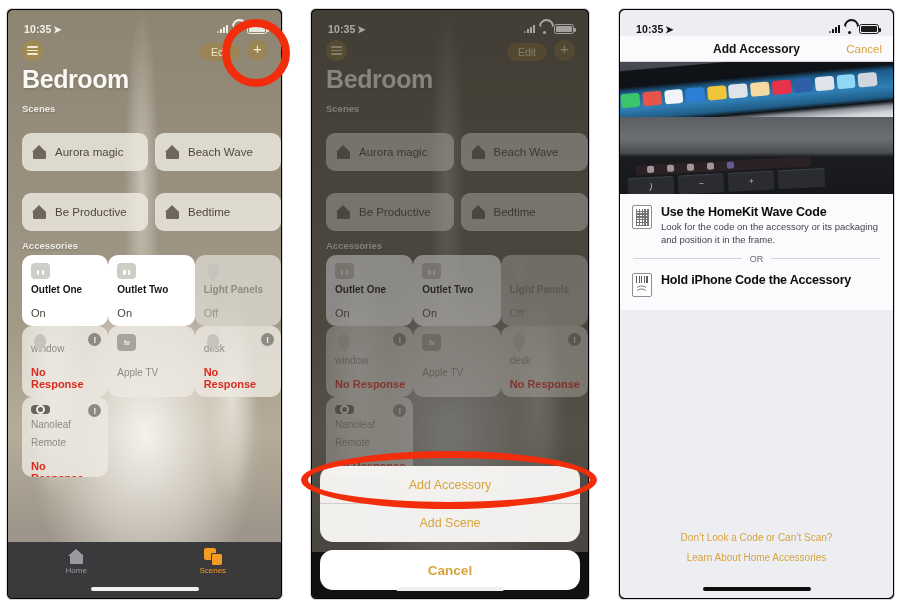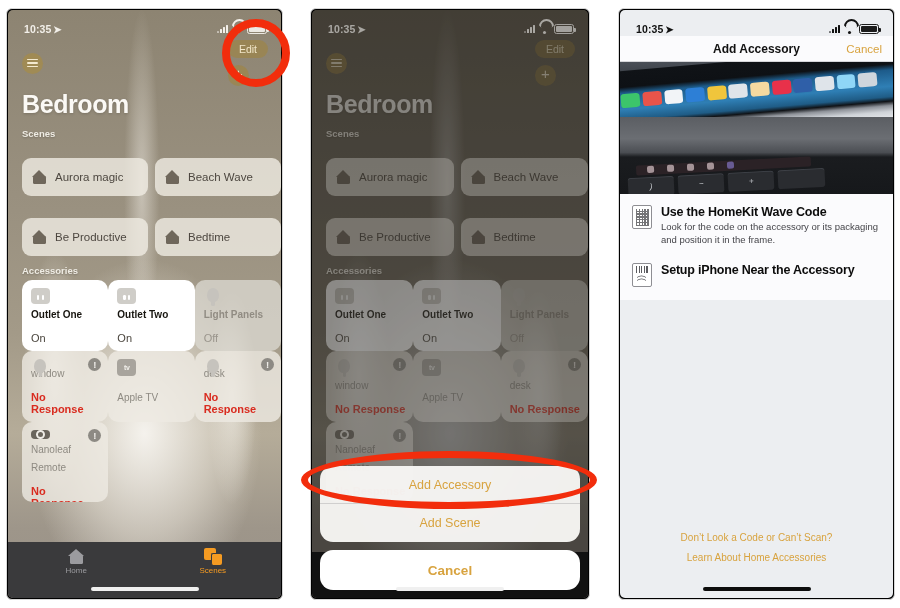--- a/index.html
+++ b/index.html
@@ -66,21 +66,21 @@
   .loc { font-size: 10px; margin-left: 2px; transform: rotate(0deg); }
 
   
   .hk-nav { display:flex; align-items:center; justify-content:space-between; padding: 4px 13px 0 14px; }
   .hk-menu {
     width: 21px; height: 21px; border-radius: 50%;
     background: rgba(170,141,64,.62);
     display:flex; flex-direction:column; align-items:center; justify-content:center; gap:2px;
   }
   .hk-menu span { display:block; width:11px; height:1.6px; background:#f3e9cf; border-radius:1px; }
-  .hk-nav-right { display:flex; align-items:flex-start; gap:7px;flex-direction:column; }
+  .hk-nav-right { display:flex; align-items:flex-end; gap:7px; }
   .hk-edit {
     background: rgba(160,133,62,.58); color:#f1e6c8;
     font-size:10.5px; padding: 3px 11px; border-radius: 11px; font-weight:500;
   }
   .hk-plus {
     width:21px; height:21px; border-radius:50%; background: rgba(160,133,62,.58);
     color:#f7efd8; font-size:15px; line-height:18px; text-align:center; font-weight:300;
   }
   .hk-title {
     font-size: 25px; font-weight: bold; color:#fbf9f5; padding: 4px 14px 0 14px;
@@ -569,24 +569,29 @@
         </div>
 
         <div class="p3-card">
           <div class="instr">
             <span class="ico-qr"></span>
             <span class="instr-txt">
               <h3>Use the HomeKit Wave Code</h3>
               <p>Look for the code on the accessory or its packaging and position it in the frame.</p>
             </span>
           </div>
+          <div class="or-row">
+            <span class="ln"></span>
+            <span class="or">OR</span>
+            <span class="ln"></span>
+          </div>
           <div class="instr">
             <span class="ico-nfc"></span>
             <span class="instr-txt">
-              <h3>Setup iPhone Near the Accessory</h3>
+              <h3>Hold iPhone Code the Accessory</h3>
             </span>
           </div>
         </div>
 
         <div class="p3-links">
           <a href="#">Don’t Look a Code or Can’t Scan?</a>
           <a href="#">Learn About Home Accessories</a>
         </div>
         <div class="homebar dark"></div>
       </div>

